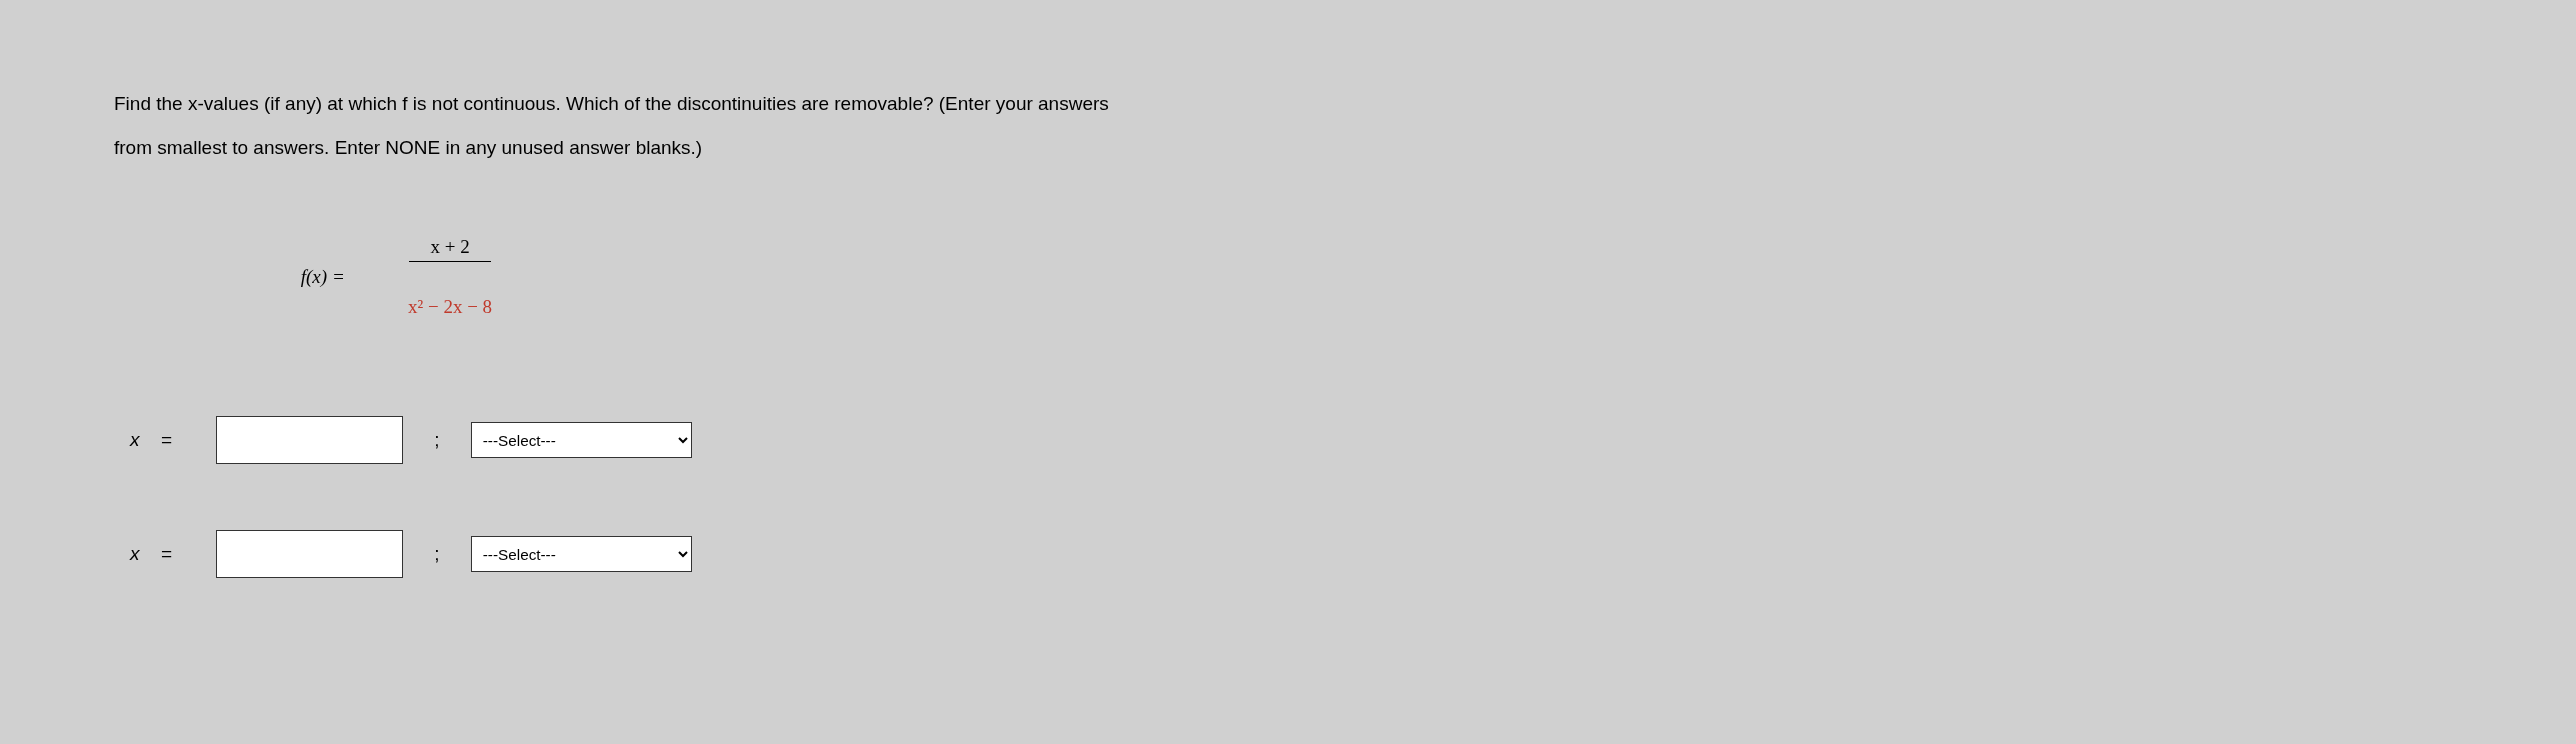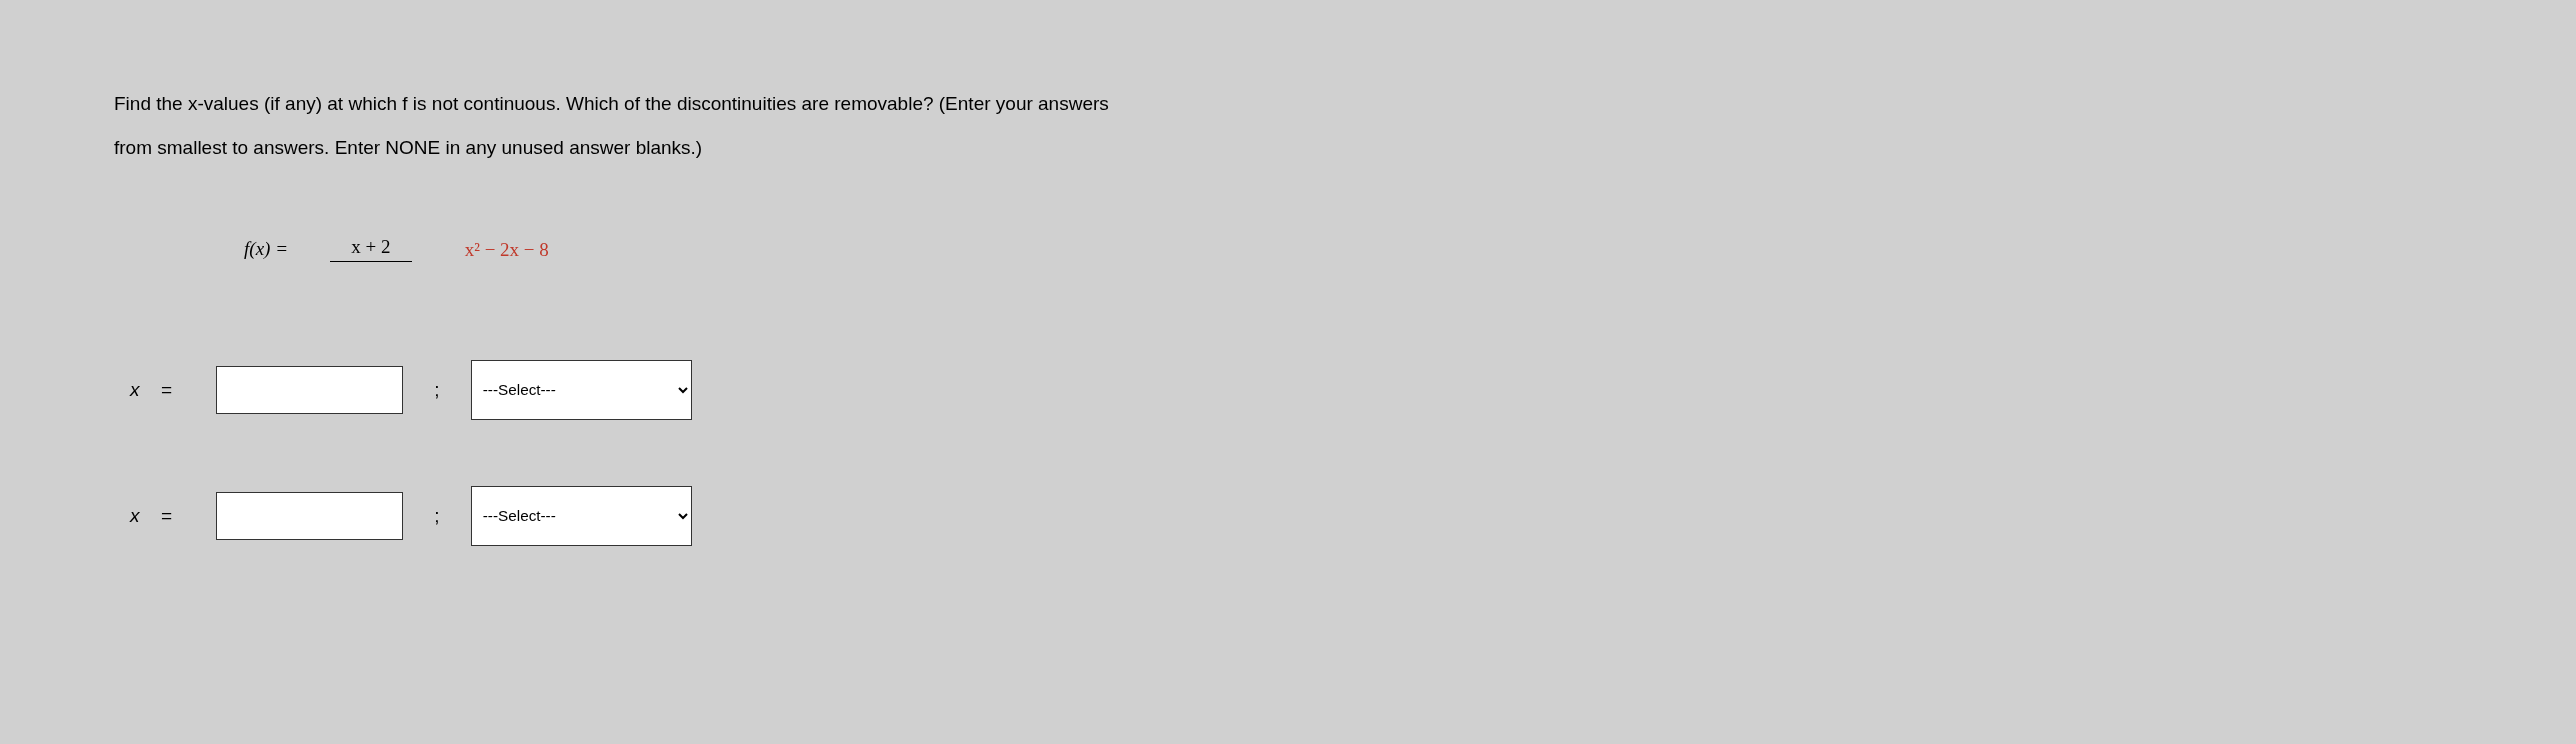--- a/index.html
+++ b/index.html
@@ -48,21 +48,21 @@
       font-family: Liberation Serif, serif;
     }
 
     .fx-label {
       margin-right: 10.2px;
       font-style: italic;
     }
 
     .fraction {
       display: inline-flex;
-      flex-direction: row;
+      flex-direction: column;
       align-items: center;
       vertical-align: middle;
     }
 
     .numerator {
       border-bottom: 1.7px solid #000;
       padding: 0 5.1px 2.6px 5.1px;
       font-size: 19px;
       text-align: center;
     }
@@ -98,21 +98,21 @@
       outline: none;
     }
 
     .semicolon {
       font-size: 19px;
       margin: 0 3.4px;
     }
 
     .select-dropdown {
       width: 221px;
-      height: 60px;
+      height: 36px;
       border: 1.7px solid #333;
       background-color: #fff;
       font-size: 15.3px;
       padding: 3.4px 6.8px;
       appearance: auto;
       -webkit-appearance: auto;
       cursor: pointer;
       color: #000;
     }
   </style>

